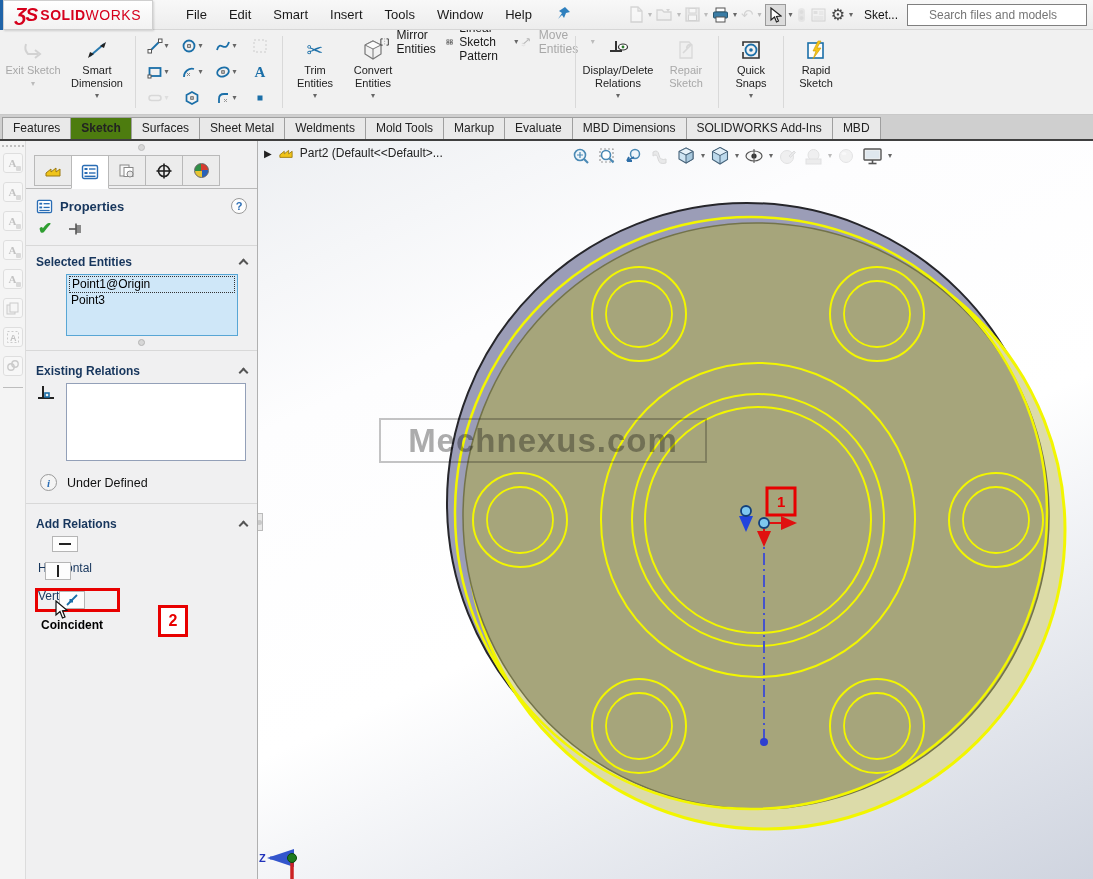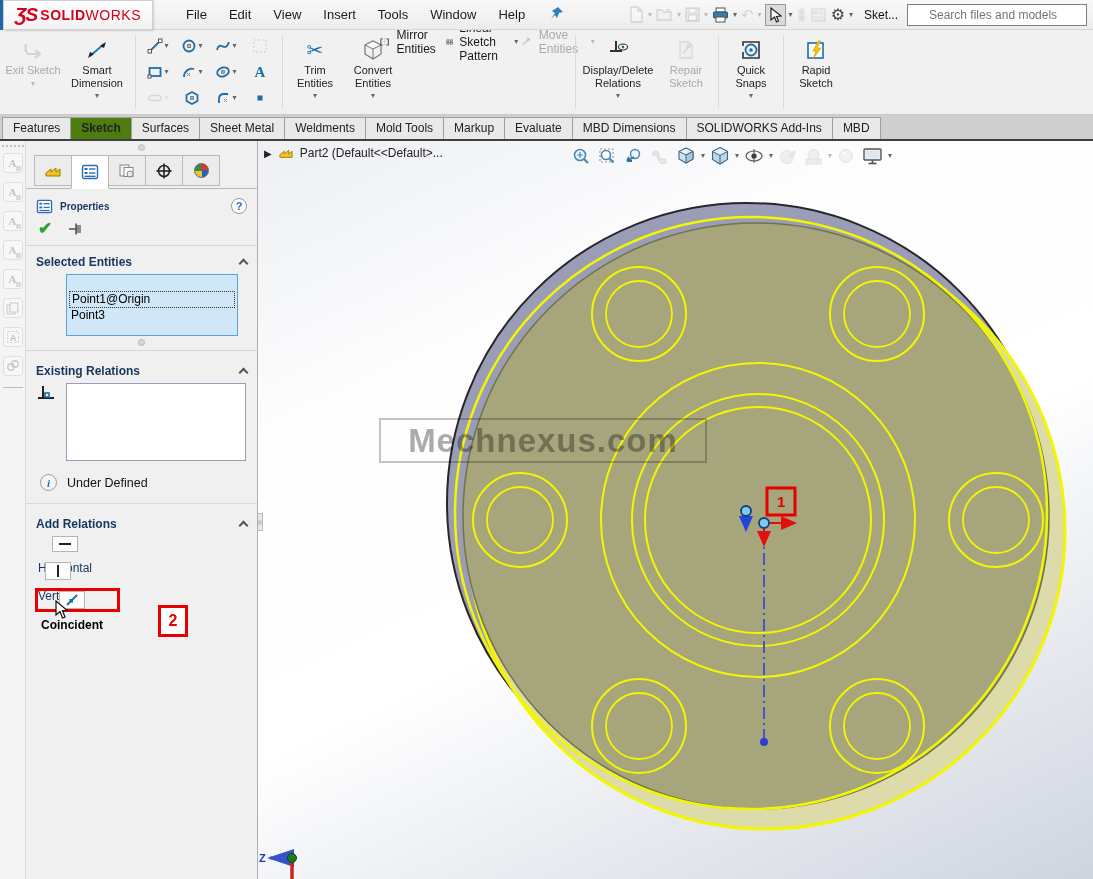--- a/index.html
+++ b/index.html
@@ -66,29 +66,29 @@
   
   .panel { width:232px; background:#f0f0f1; border-right:1px solid #b0b0b0; position:relative; font-size:12px; }
   .panel-handle { height:12px; display:flex; align-items:center; justify-content:center; }
   .panel-handle i { width:7px; height:7px; border-radius:50%; background:#d7d7d7; border:1px solid #bdbdbd; }
   .pm-tabs { display:flex; margin:2px 0 0 8px; }
   .pm-tab { width:38px; height:31px; background:#ececec; border:1px solid #b9b9b9; margin-right:-1px;
     display:flex; align-items:center; justify-content:center; }
   .pm-tab.active { background:#ffffff; height:34px; border-bottom-color:#fff; z-index:2; position:relative; }
   .pm-tabs-underline { height:1px; background:#b9b9b9; margin-top:-1px; }
   .pm-header { display:flex; align-items:center; gap:7px; padding:9px 10px 2px 10px; }
-  .pm-title { font-weight:bold; color:#17365d; font-size:10px; }
+  .pm-title { font-weight:bold; color:#17365d; font-size:13px; }
   .help-circ { margin-left:auto; width:16px; height:16px; border:1px solid #9a9a9a; border-radius:50%;
     color:#2a6db5; font-weight:bold; font-size:11px; display:flex; align-items:center; justify-content:center; background:#fdfdfd; }
   .pm-actions { display:flex; align-items:center; gap:16px; padding:4px 0 8px 12px; border-bottom:1px solid #d8d8d8; }
   .check { color:#2f9e31; font-size:17px; font-weight:bold; line-height:1; }
   .sec-head { display:flex; align-items:center; padding:9px 10px 5px 10px; }
   .sec-title { font-weight:bold; color:#17365d; font-size:12px; }
   .chev { margin-left:auto; width:7px; height:7px; border-left:2px solid #555; border-top:2px solid #555; transform:rotate(45deg); margin-top:3px; }
-  .sel-list { margin-left:40px; width:172px; height:62px; background:#cfe7f8; border:1px solid #58a6d5; padding:16px 2px; }
+  .sel-list { margin-left:40px; width:172px; height:62px; background:#cfe7f8; border:1px solid #58a6d5; padding:1px 2px; }
   .sel-item { font-size:12px; color:#000; padding:0 2px; line-height:15px; }
   .sel-item.focus { border:1px dotted #333; }
   .resize-dot { width:7px; height:7px; border-radius:50%; background:#d7d7d7; border:1px solid #b5b5b5; margin:3px auto 4px auto; }
   .sec-div { height:1px; background:#d8d8d8; margin:4px 0; }
   .exist-row { display:flex; align-items:flex-start; gap:10px; padding-left:10px; }
   .exist-box { width:180px; height:78px; background:#ffffff; border:1px solid #93a0b8; }
   .info-row { display:flex; align-items:center; gap:10px; margin:13px 0 12px 14px; font-size:12.5px; color:#111; }
   .info-circ { width:17px; height:17px; border-radius:50%; border:1.5px solid #9a9a9a; background:#f4f4f4;
     display:flex; align-items:center; justify-content:center; color:#2a6db5; font-weight:bold; font-style:italic; font-size:11px; font-family:"Liberation Serif",serif; }
   .rel-row { display:flex; align-items:center; gap:9px; margin:0 0 2px 12px; height:24px; width:fit-content; padding-right:14px;flex-direction:column; }
@@ -121,21 +121,21 @@
 
 <div class="topbar">
   <div class="accent-edge"></div>
   <div class="logo-box">
     <span class="logo-ds">ƷS</span>
     <span><span class="logo-solid">SOLID</span><span class="logo-works">WORKS</span></span>
   </div>
   <div class="menus">
     <span class="menu-item">File</span>
     <span class="menu-item">Edit</span>
-    <span class="menu-item">View</span>
+    <span class="menu-item">Smart</span>
     <span class="menu-item">Insert</span>
     <span class="menu-item">Tools</span>
     <span class="menu-item">Window</span>
     <span class="menu-item">Help</span>
   </div>
   <span class="pin-icon">
     <svg width="14" height="14" viewBox="0 0 14 14">
         <path d="M8 1 L13 6 L9 7 L7 12 L5 9 L1 13 L5 7 L2 5 Z" fill="#2f80be"></path>
       </svg>
   </span>

